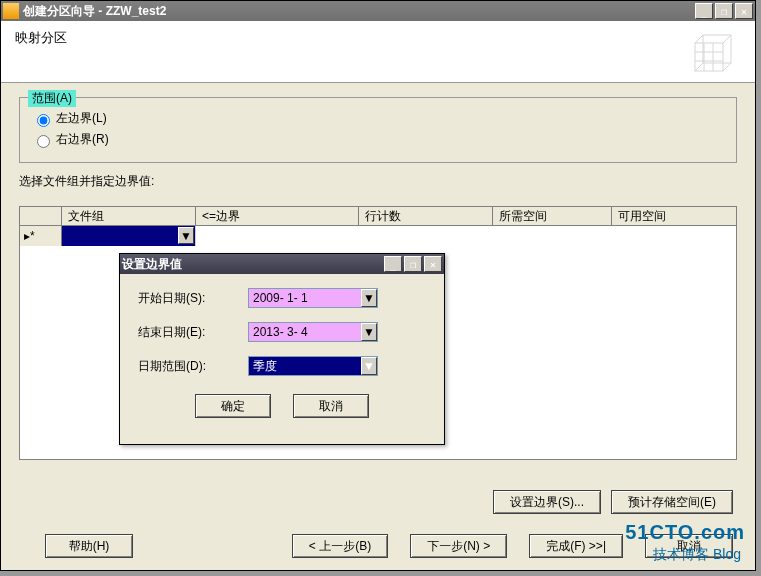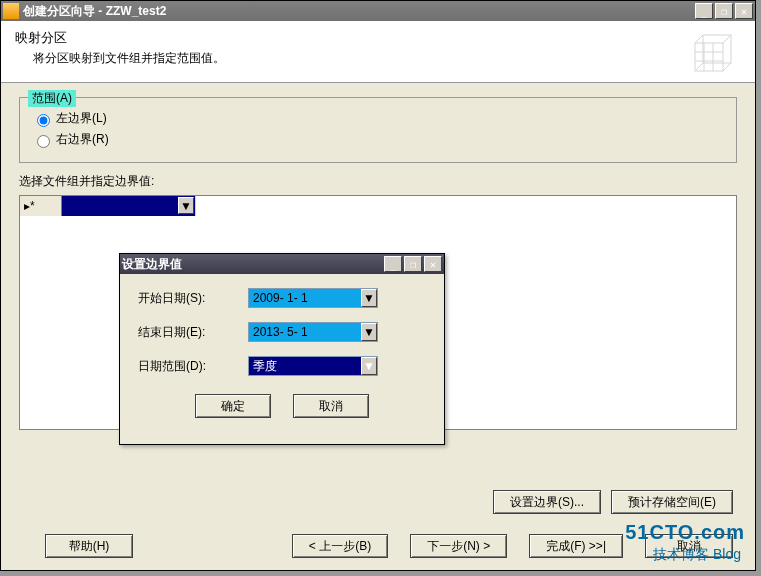--- a/index.html
+++ b/index.html
@@ -14,21 +14,21 @@
 .header{height:62px;background:#fff;border-bottom:1px solid #999;position:relative;padding:8px 14px}
 .header h1{margin:0;font-size:13px;font-weight:normal}
 .header p{margin:3px 0 0 18px;font-size:12px}
 .cube{position:absolute;right:18px;top:8px;width:48px;height:48px;opacity:.35}
 .cube svg{width:100%;height:100%}
 .content{padding:14px 18px}
 .fieldset{border:1px solid #999;padding:8px 12px 10px;margin-bottom:10px;position:relative}
 .legend{position:absolute;top:-8px;left:8px;background:#5eead4;padding:0 4px}
 .radio-row{display:flex;align-items:center;margin:4px 0}
 .radio-row input{margin-right:6px}
-.label-row{margin-bottom:5px}
+.label-row{margin-bottom:16px}
 .grid{border:1px solid #808080;background:#fff}
 .grid-head{display:flex;background:#ece9d8;border-bottom:1px solid #808080}
 .gh{border-right:1px solid #808080;padding:2px 6px;height:18px;display:flex;align-items:center}
 .gh0{width:42px}.gh1{width:134px}.gh2{width:163px}.gh3{width:134px}.gh4{width:119px}.gh5{flex:1;border-right:none}
 .grid-body{height:233px;background:#fff;position:relative}
 .grid-row{display:flex;height:20px}
 .gc{border-right:1px solid #d0d0d0;height:20px}
 .gc0{width:42px;background:#ece9d8;border-right:1px solid #808080;display:flex;align-items:center;padding-left:4px}
 .gc1{width:134px;background:#000080;position:relative}
 .dd-btn{position:absolute;right:1px;top:1px;width:16px;height:17px;background:#d4d0c8;border:1px solid #fff;border-right-color:#404040;border-bottom-color:#404040;display:flex;align-items:center;justify-content:center}
@@ -36,21 +36,21 @@
 .btn{height:24px;background:#ece9d8;border:1px solid #404040;box-shadow:inset 1px 1px #fff,inset -1px -1px #808080;padding:0 16px;display:flex;align-items:center;justify-content:center;cursor:pointer}
 .btn.disabled{color:#000000}
 .footer{position:absolute;bottom:12px;left:0;right:0;padding:0 22px;display:flex;align-items:center}
 .footer .spacer{flex:1}
 .footer .btn{min-width:88px;margin-left:22px}
 .help-btn{margin-left:0}
 .dialog{position:absolute;left:119px;top:253px;width:326px;height:192px;background:#ece9d8;border:1px solid #000;box-shadow:2px 2px 4px rgba(0,0,0,.3)}
 .dialog .titlebar{background:linear-gradient(#5a5a6a,#3a3a4a)}
 .form-row{display:flex;align-items:center;margin:14px 18px}
 .form-row .flabel{width:110px}
-.combo{width:130px;height:20px;background:#0ea5e9;border:1px solid #7f9db9;display:flex;align-items:center;position:relative;padding-left:4px}
+.combo{width:130px;height:20px;background:#f0abfc;border:1px solid #7f9db9;display:flex;align-items:center;position:relative;padding-left:4px}
 .combo.sel{background:#000080;color:#fff}
 .combo .dd-btn{right:0;top:0;height:18px}
 .dialog-btns{display:flex;justify-content:center;gap:22px;margin-top:18px}
 .dialog-btns .btn{min-width:76px}
 .watermark{position:absolute;right:10px;bottom:26px;color:#0369a1;font-size:20px;font-weight:bold;letter-spacing:1px;pointer-events:none}
 .watermark2{position:absolute;right:14px;bottom:6px;color:#0369a1;font-size:14px;font-weight:normal}
 </style>
 </head>
 <body>
 
@@ -60,21 +60,20 @@
     <div class="title-text">创建分区向导 - ZZW_test2</div>
     <div class="title-btns">
       <div class="tbtn">_</div>
       <div class="tbtn">❐</div>
       <div class="tbtn">✕</div>
     </div>
   </div>
 
   <div class="header">
     <h1>映射分区</h1>
-    <p>将分区映射到文件组并指定范围值。</p>
     <div class="cube">
       <svg viewBox="0 0 48 48">
           <g stroke="#888" fill="none" stroke-width="1">
       <rect x="6" y="14" width="28" height="28"></rect>
             <rect x="14" y="6" width="28" height="28"></rect>
       <line x1="6" y1="14" x2="14" y2="6"></line>
             <line x1="34" y1="14" x2="42" y2="6"></line>
       <line x1="6" y1="42" x2="14" y2="34"></line>
             <line x1="34" y1="42" x2="42" y2="34"></line>
       <line x1="15" y1="14" x2="15" y2="42"></line>
@@ -94,20 +93,28 @@
         <span>左边界(L)</span>
       </label>
       <label class="radio-row">
         <input type="radio" name="b" style="">
         <span>右边界(R)</span>
       </label>
     </div>
 
     <div class="label-row">选择文件组并指定边界值:</div>
     <div class="grid">
+      <div class="grid-head">
+        <div class="gh gh0"></div>
+        <div class="gh gh1">文件组</div>
+        <div class="gh gh2">&lt;=边界</div>
+        <div class="gh gh3">行计数</div>
+        <div class="gh gh4">所需空间</div>
+        <div class="gh gh5">可用空间</div>
+      </div>
       <div class="grid-body">
         <div class="grid-row">
           <div class="gc gc0">▸*</div>
           <div class="gc gc1">
             <div class="dd-btn">▼</div>
           </div>
         </div>
       </div>
     </div>
   </div>
@@ -142,21 +149,21 @@
   <div class="form-row">
     <div class="flabel">开始日期(S):</div>
     <div class="combo">
       <span>2009- 1- 1</span>
       <div class="dd-btn">▼</div>
     </div>
   </div>
   <div class="form-row">
     <div class="flabel">结束日期(E):</div>
     <div class="combo">
-      <span>2013- 5- 1</span>
+      <span>2013- 3- 4</span>
       <div class="dd-btn">▼</div>
     </div>
   </div>
   <div class="form-row">
     <div class="flabel">日期范围(D):</div>
     <div class="combo sel">
       <span>季度</span>
       <div class="dd-btn">▼</div>
     </div>
   </div>

